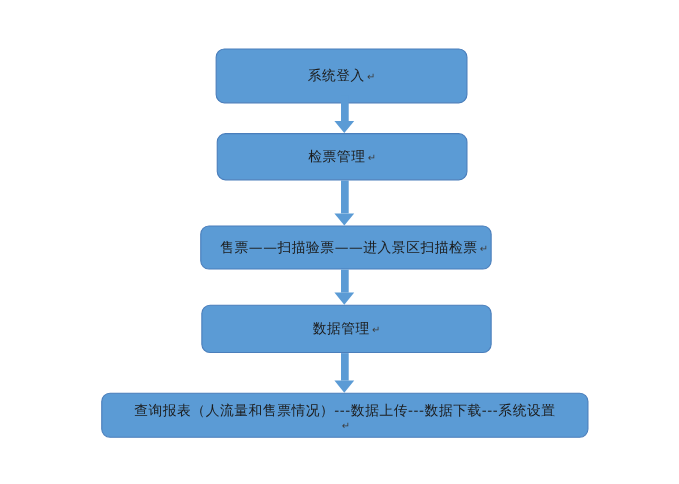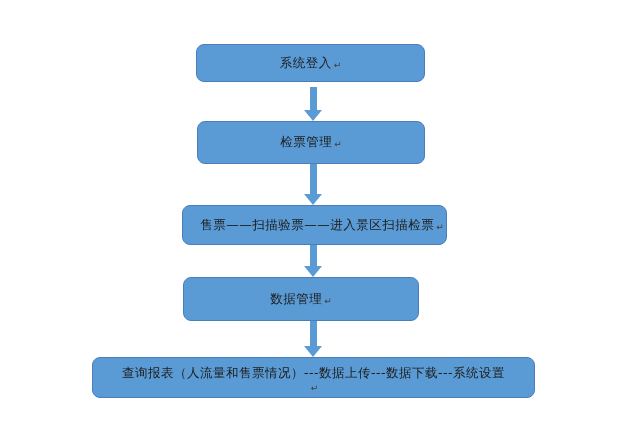--- a/index.html
+++ b/index.html
@@ -32,24 +32,24 @@
     letter-spacing: 0.5px;
   }
   .node .pmark {
     font-size: 9px;
     color: #3c3c3c;
     margin-left: 2px;
     line-height: 1;
     position: relative;
     top: 2px;
   }
-  .n1 { left: 196px; top: 44px;  width: 229px; height: 38px; }
+  .n1 { left: 196px; top: 44px;  width: 229px; height: 50px; }
   .n2 { left: 197px; top: 121px; width: 228px; height: 43px; }
   .n3 { left: 182px; top: 205px; width: 265px; height: 40px; padding-left: 15px; }
-  .n4 { left: 183px; top: 277px; width: 236px; height: 44px; }
+  .n4 { left: 183px; top: 277px; width: 264px; height: 44px; }
   .n5 { left: 92px;  top: 357px; width: 443px; height: 41px; }
 
   .arrow {
     position: absolute;
     width: 18px;
     display: flex;
     flex-direction: column;
     align-items: center;
   }
   .arrow-stem {

